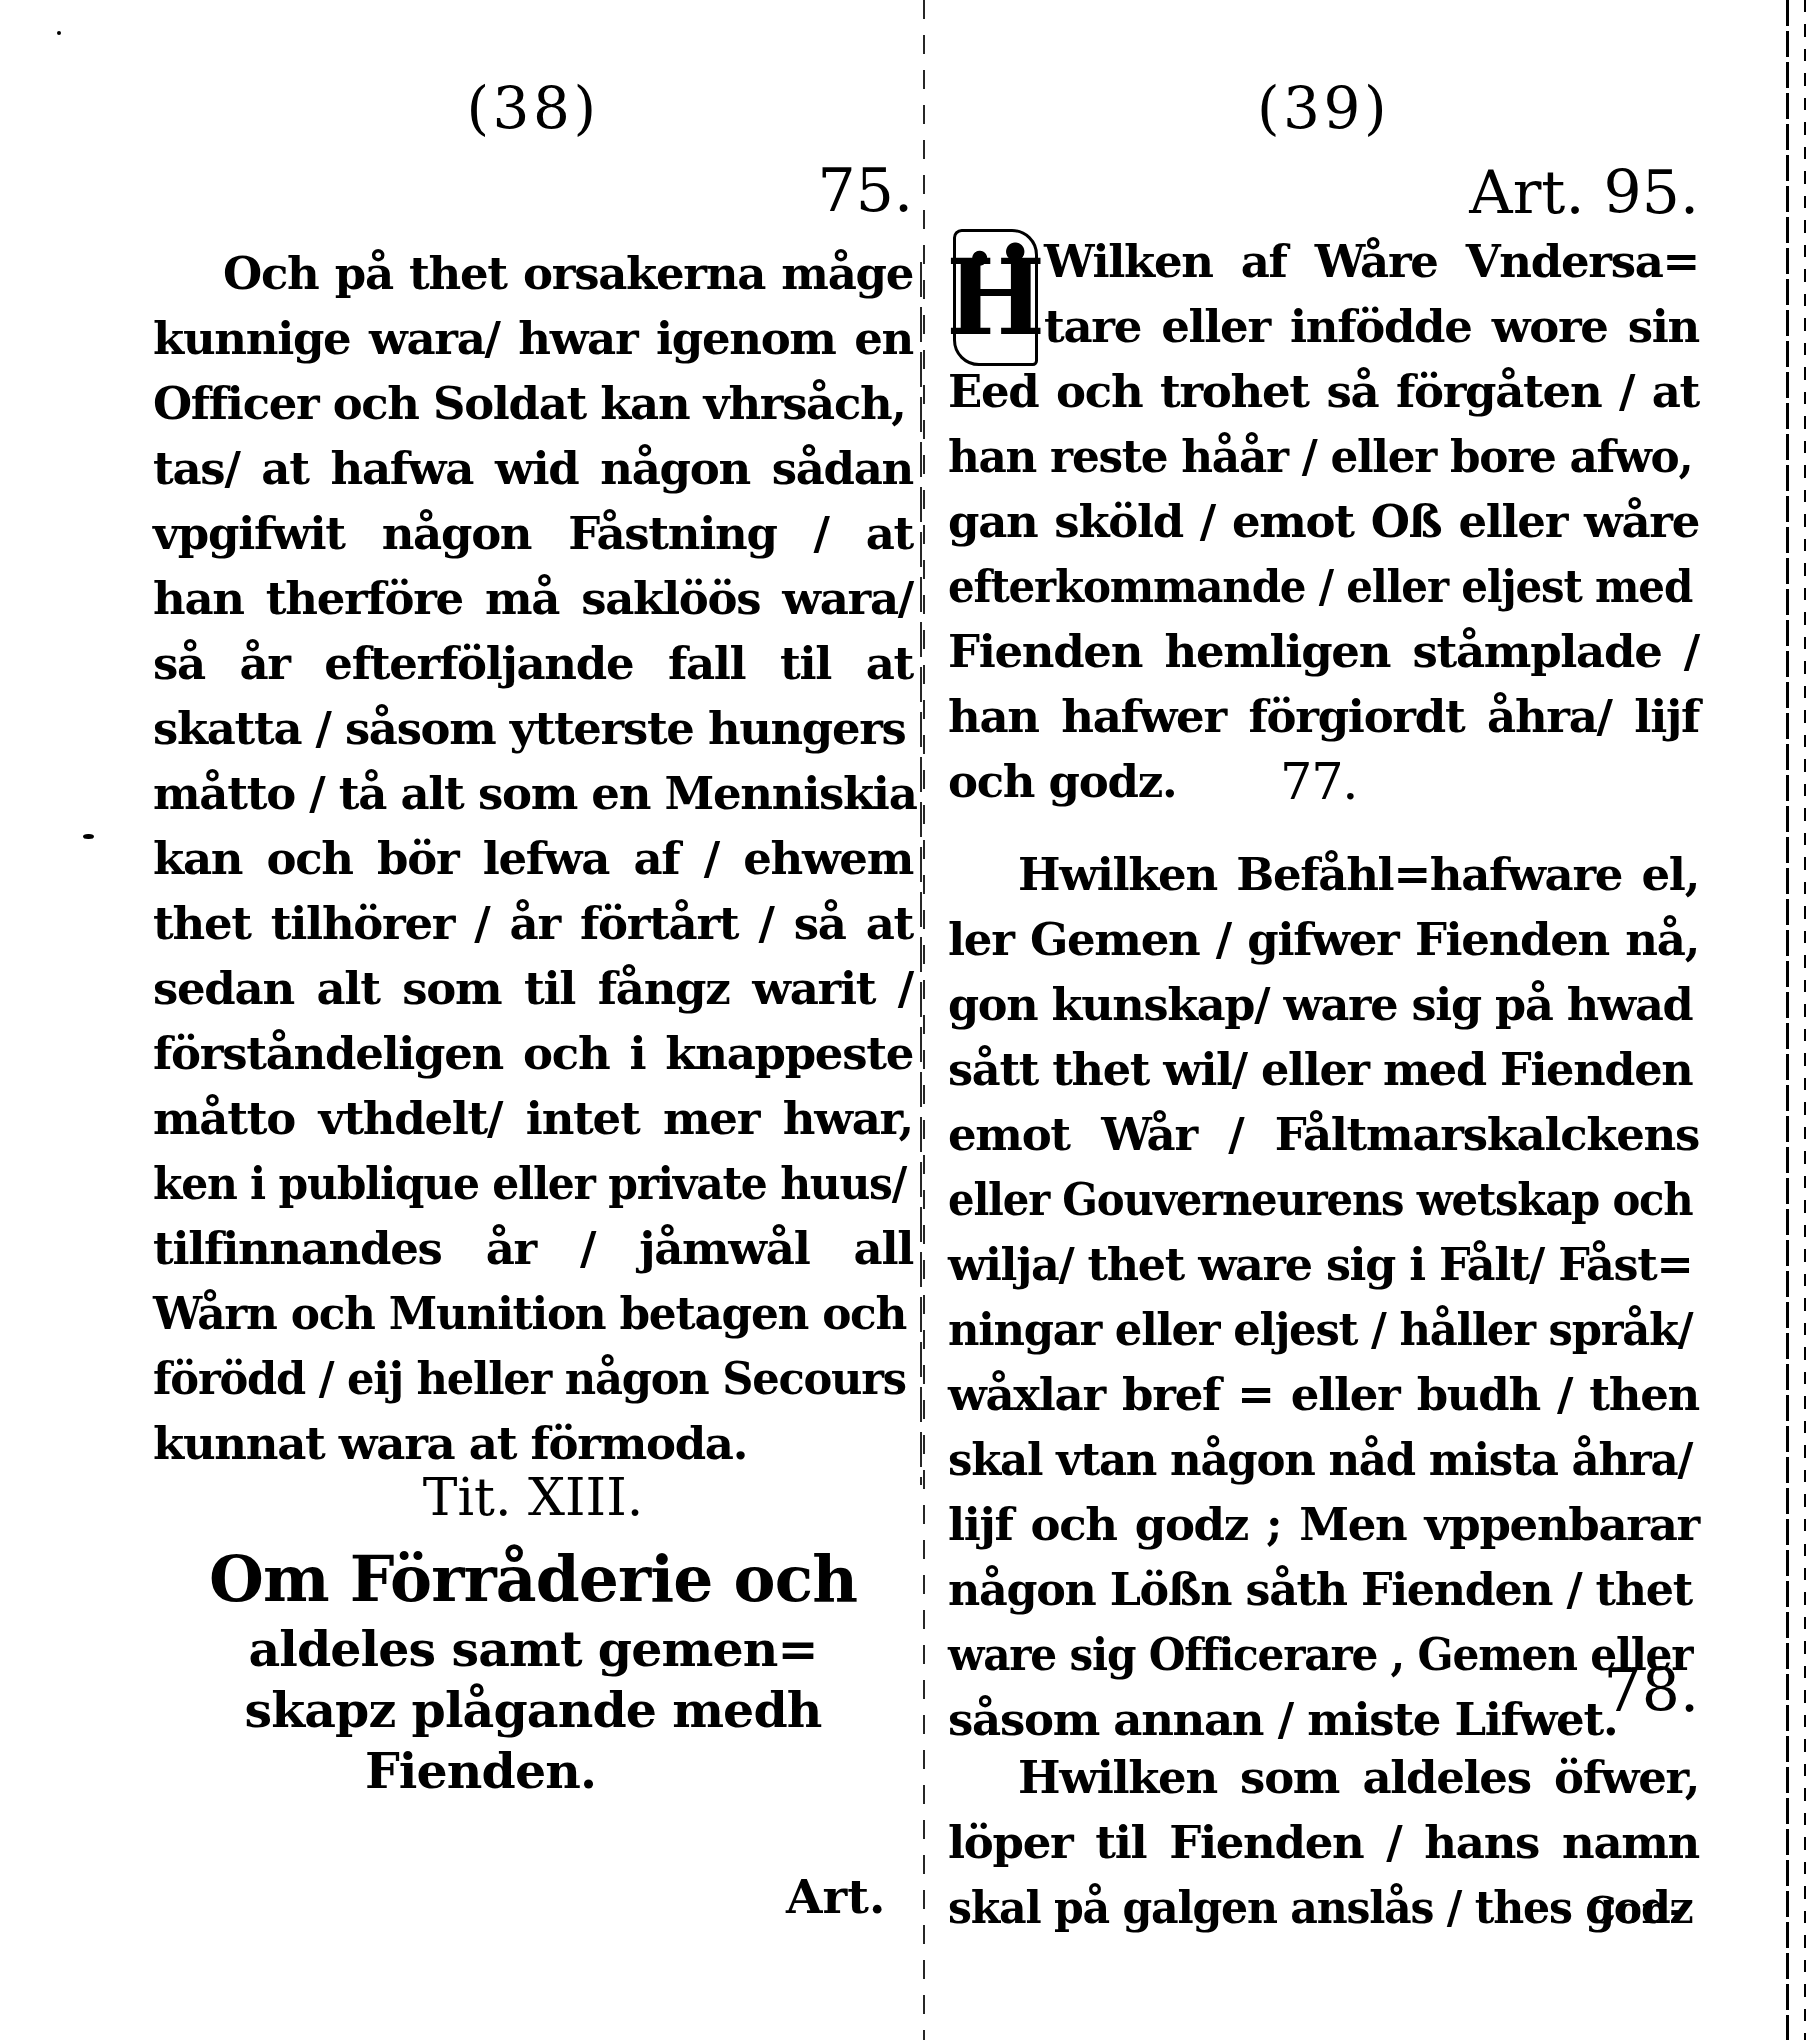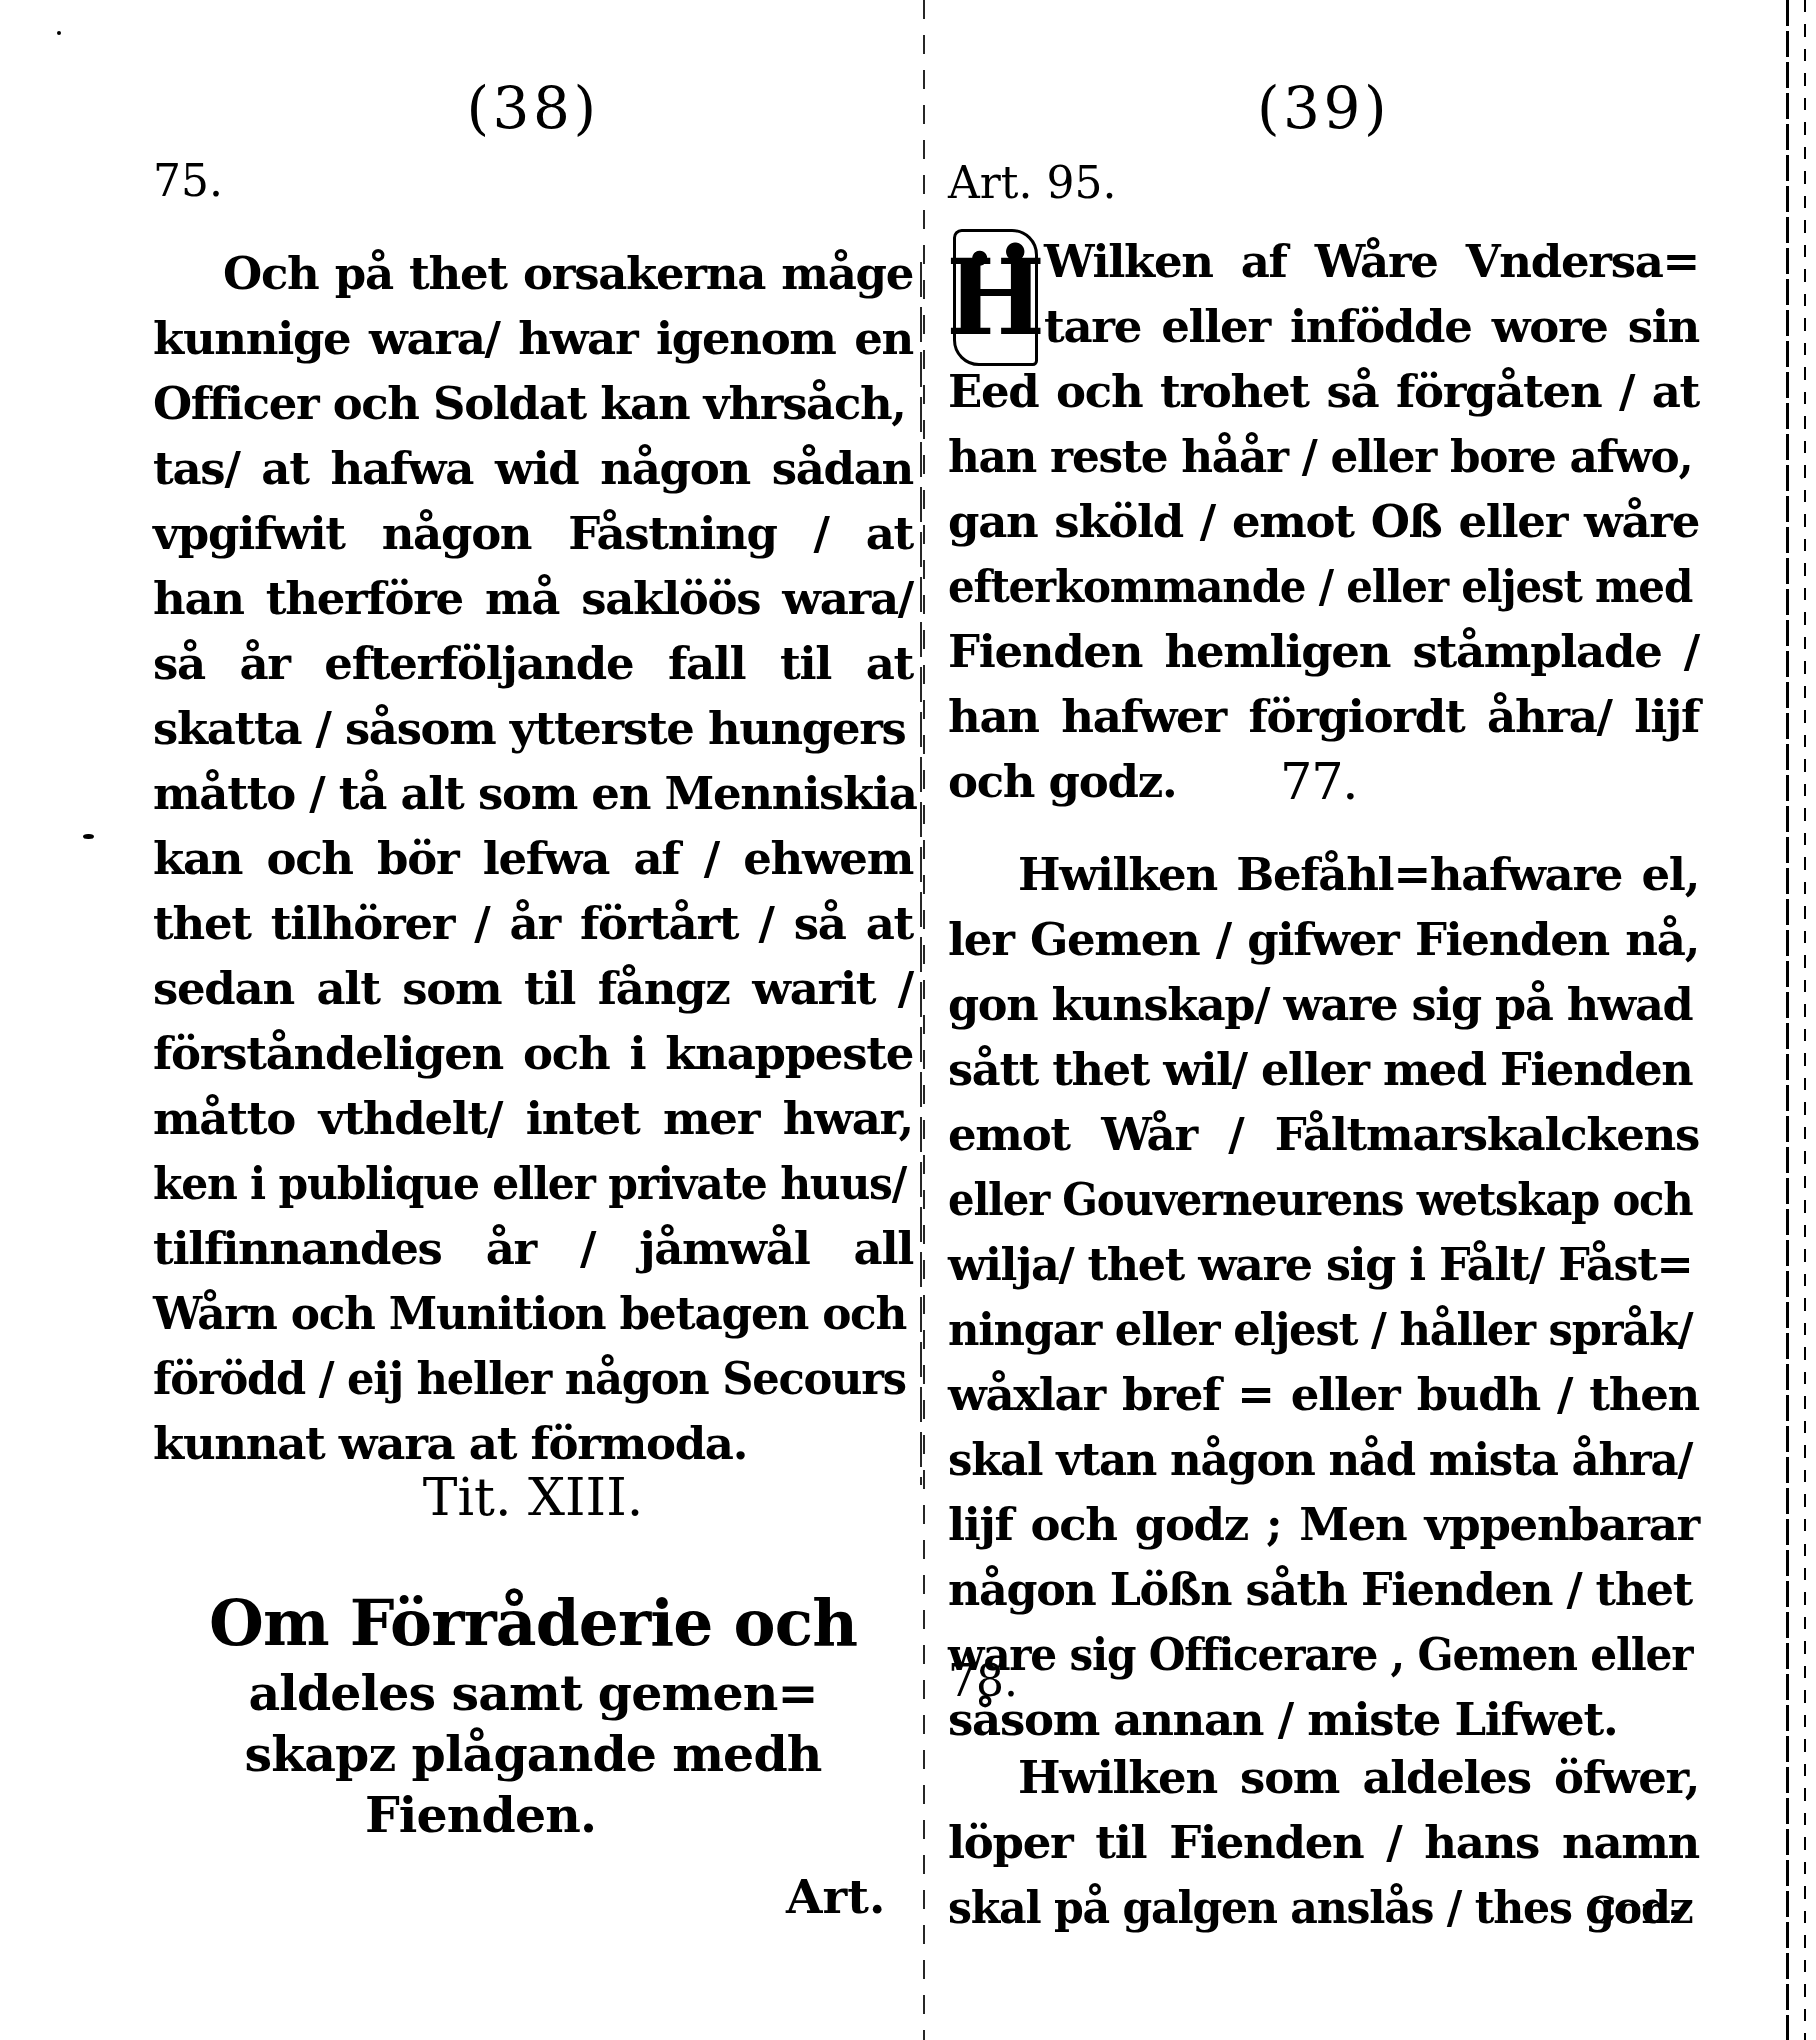--- a/index.html
+++ b/index.html
@@ -64,23 +64,23 @@
       right: 0;
       text-align: center;
       font-family: "DejaVu Serif", serif;
       font-size: 58px;
       letter-spacing: 3.5px;
     }
     .article-number {
       position: absolute;
       left: 0;
       right: 0;
-      text-align: left;
-      font-family: "DejaVu Serif", serif;
-      font-size: 44px;
+      text-align: right;
+      font-family: "DejaVu Serif", serif;
+      font-size: 60px;
     }
     .text-block {
       position: absolute;
       left: 0;
       right: 0;
     }
     .line {
       height: 65px;
       line-height: 65px;
       font-family: "DejaVu Serif", serif;
@@ -106,21 +106,21 @@
       position: absolute;
       left: 0; right: 0;
       text-align: center;
     }
     .heading-line {
       font-family: "DejaVu Serif", serif;
       font-weight: bold;
       white-space: nowrap;
       letter-spacing: -0.9px;
     }
-    .heading-line.big { font-size: 63px; line-height: 80px; margin-top: 44px; }
+    .heading-line.big { font-size: 63px; line-height: 80px; }
     .heading-line.mid { font-size: 49px; line-height: 61px; }
 
     .catchword {
       position: absolute;
       font-family: "DejaVu Serif", serif;
       font-weight: bold;
     }
 
     .dropcap {
       position: absolute;

